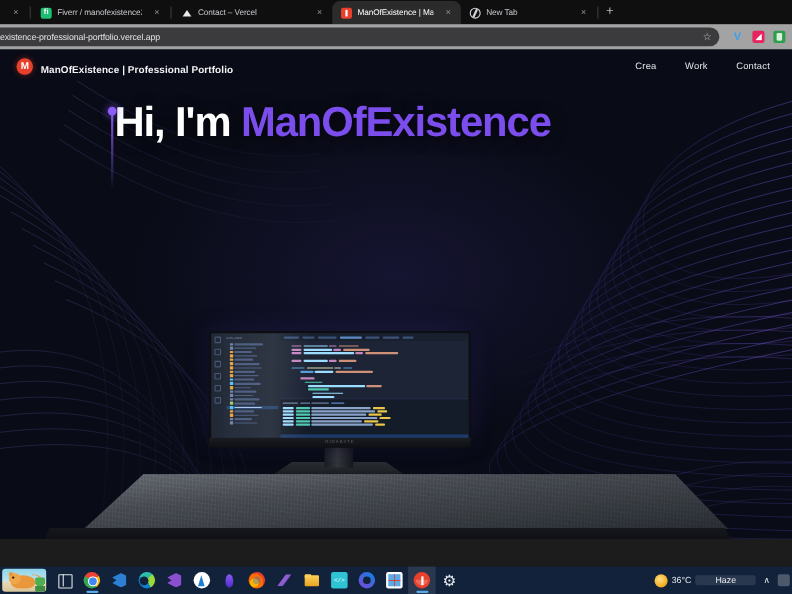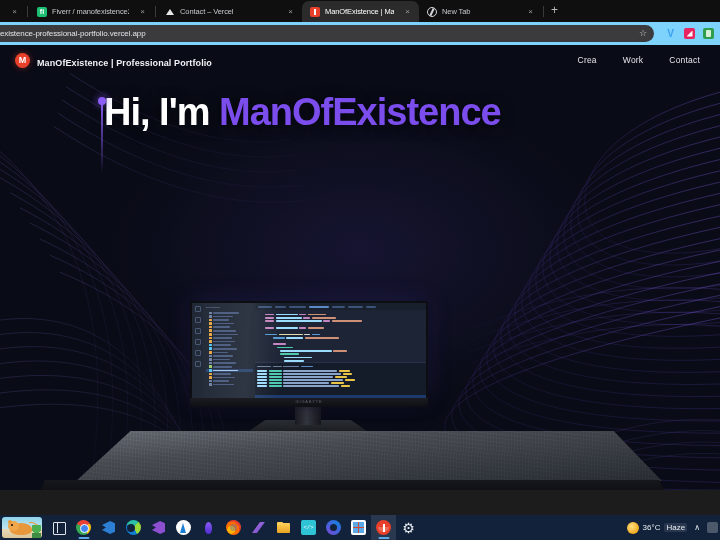--- a/index.html
+++ b/index.html
@@ -41,21 +41,21 @@
   .fav-vercel::after { content:""; position:absolute; left:1px; top:2.5px;
     border-left:4px solid transparent; border-right:4px solid transparent; border-bottom:6px solid #e8e8ea; }
   .fav-moe { background:#e8402a; border-radius:2px; }
   .fav-moe::after { content:""; position:absolute; left:4px; top:2px; width:2px; height:6px; background:#fff; }
   .fav-newtab { background:transparent; }
   .fav-newtab::after { content:""; position:absolute; inset:0; border-radius:50%;
     border:1.5px solid #d6d6da; }
   .fav-newtab::before { content:""; position:absolute; left:4px; top:1px; width:1.5px; height:8px;
     background:#d6d6da; transform:rotate(25deg); z-index:2; }
 
-  .omnibar { position:absolute; top:22px; left:0; right:0; height:23px; background:#7dd3fc;
+  .omnibar { position:absolute; top:22px; left:0; right:0; height:23px; background:#a3a3a3;
     display:flex; align-items:center; }
   .urlbox {
     flex:1 1 auto; height:17px; background:#3b3b3e; border-radius:9px; margin-left:-18px;
     display:flex; align-items:center; padding:0 8px 0 18px; overflow:hidden; position:relative;
   }
   .url-text { font-size:8px; color:#e3e3e6; white-space:nowrap; letter-spacing:-0.1px; }
   .star-ico { position:absolute; right:7px; top:3.5px; font-size:9px; color:#c9c9cd; line-height:1; }
   .ext-icons { display:flex; align-items:center; gap:8px; padding:0 6px 0 11px; }
   .ext { width:11px; height:11px; border-radius:2px; position:relative; }
   .ext-v { background:transparent; }
@@ -259,21 +259,21 @@
   .g-gear { background:transparent; }
   .g-gear::before { content:"\2699"; position:absolute; inset:0; color:#e6eaf0; font-size:14px;
     display:flex; align-items:center; justify-content:center; line-height:1; }
 
   .tb-right { margin-left:auto; display:flex; align-items:center; gap:5px; padding-right:2px; }
   .weather { display:flex; align-items:center; gap:4px; }
   .sun { width:12px; height:12px; border-radius:50%;
     background:radial-gradient(circle at 40% 38%, #ffe082, #f0a91e 70%, #d98e0c); }
   .weather-text { color:#e8ecf2; font-size:8px; white-space:nowrap; }
   .haze-chip { color:#e8ecf2; font-size:8px; background:rgba(255,255,255,.10);
-    padding:0px 2px; border-radius:2px; }
+    padding:0px 18px; border-radius:2px; }
   .tray-up { color:#dfe4ea; font-size:8px; line-height:1; padding:0 2px; }
   .tray-ico { width:11px; height:11px; border-radius:2px; background:rgba(255,255,255,.25); }
 </style>
 </head>
 <body>
 
 <div id="browser">
 
   <div class="tabstrip">
     <div class="tab first">

